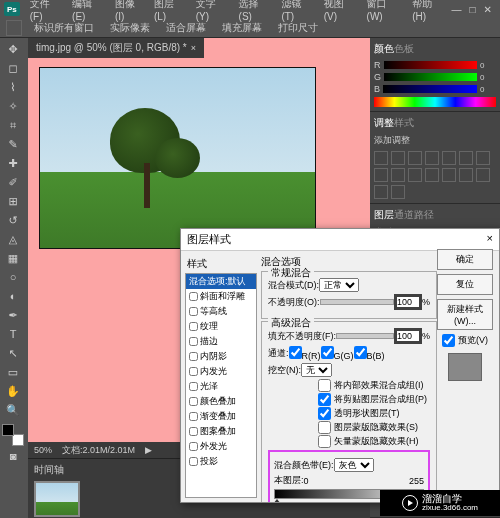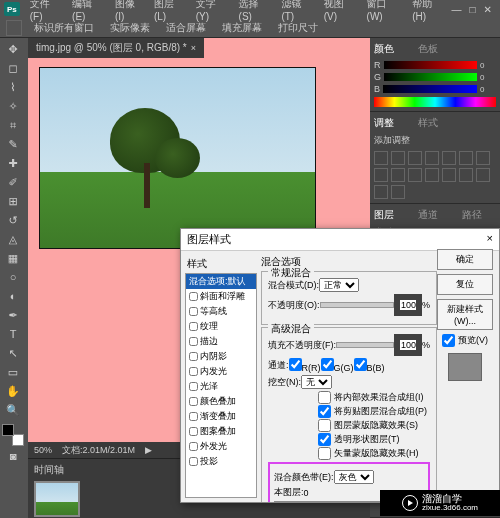--- a/index.html
+++ b/index.html
@@ -39,21 +39,21 @@
 .statusbar-doc { background:#3a3a3a; height:16px; display:flex; align-items:center; padding:0 6px; font-size:9px; gap:10px; }
 
 .bottom-panel { background:#3a3a3a; height:60px; border-top:1px solid #222; padding:4px 6px; }
 .bottom-panel .label { font-size:10px; color:#ccc; }
 .thumb-strip { display:flex; gap:4px; margin-top:4px; }
 .thumb { width:46px; height:36px; border:2px solid #888; background: linear-gradient(to bottom, #b0d4e8 0%, #cde3ee 58%, #4a9030 58%, #3e7a28 100%); position:relative; }
 
 
 .rightpanels { width: 130px; background: #454545; display: flex; flex-direction: column; font-size: 9px; }
 .panel { border-bottom: 1px solid #2a2a2a; padding: 4px; }
-.panel-tabs { display:flex; gap:24px; font-size:10px; margin-bottom:4px; }
+.panel-tabs { display:flex; gap:0; font-size:10px; margin-bottom:4px; }
 .panel-tabs .ptab { color:#999; cursor:pointer; }
 .panel-tabs .ptab.active { color:#fff; }
 .color-sliders .row { display:flex; align-items:center; gap:3px; margin:2px 0; }
 .color-sliders .grad { height:8px; flex:1; }
 .color-sliders .grad.r { background: linear-gradient(to right, #000, #f00); }
 .color-sliders .grad.g { background: linear-gradient(to right, #000, #0f0); }
 .color-sliders .grad.b { background: linear-gradient(to right, #000, #00f); }
 .color-sliders .val { width:16px; font-size:8px; }
 .hue-strip { height:10px; background: linear-gradient(to right, red, yellow, lime, cyan, blue, magenta, red); margin-top:3px; }
 .adj-icons { display:flex; flex-wrap:wrap; gap:3px; margin-top:4px; }
@@ -76,21 +76,21 @@
 .styles-col .header { font-size:10px; padding:2px; }
 .styles-list { border:1px solid #999; flex:1; background:#fff; overflow:hidden; }
 .styles-list .srow { padding:1px 3px; font-size:9px; display:flex; align-items:center; gap:2px; }
 .styles-list .srow.sel { background:#1a5fb4; color:#fff; }
 .styles-list input[type=checkbox] { width:9px; height:9px; }
 .blend-col { flex:1; display:flex; flex-direction:column; gap:2px; }
 .fieldset { border:1px solid #aaa; padding:4px 6px 6px; position:relative; }
 .fieldset .legend { position:absolute; top:-6px; left:6px; background:#f0f0f0; padding:0 3px; font-size:10px; }
 .frow { display:flex; align-items:center; gap:0; margin:2px 0; font-size:9px; }
 .frow select { font-size:9px; }
-.frow input[type=text] { width:28px; font-size:9px; border:6px solid #404040; text-align:right; }
+.frow input[type=text] { width:28px; font-size:9px; border:3px solid #404040; text-align:left; }
 .slider-bar { height:6px; background:#ccc; border:1px solid #999; flex:1; position:relative; }
 .chk-col { display:flex; flex-direction:column; gap:1px; margin-left:50px; font-size:9px; }
 .chk-col label { display:flex; gap:3px; align-items:center; }
 .blend-if-section { border:2px solid #d946ef; padding:4px; margin-top:2px; }
 .range-slider { height:10px; background: linear-gradient(to right, #000, #fff); border:1px solid #888; position:relative; margin:2px 0; }
 .range-slider .tri { position:absolute; bottom:-6px; width:0; height:0; border-left:4px solid transparent; border-right:4px solid transparent; border-bottom:5px solid #333; }
 .btn-col { width:14px; display:flex; flex-direction:column; gap:3px; align-items:stretch; }
 .dialog .btn-col { width:56px; position:absolute; right:6px; top:20px; display:flex; flex-direction:column; gap:4px; }
 .dialog .btn { background:#f5f5f5; border:1px solid #888; padding:3px 2px; font-size:9px; text-align:center; cursor:pointer; }
 .dialog .swatch { width:34px; height:28px; background:#888; border:1px solid #666; margin:2px auto; }
@@ -378,26 +378,26 @@
         <div class="chk-col">
           <label>
               <input type="checkbox" style="">
               <span>将内部效果混合成组(I)</span>
             </label>
           <label>
               <input type="checkbox" checked="" style="">
               <span>将剪贴图层混合成组(P)</span>
             </label>
           <label>
+              <input type="checkbox" checked="" style="">
+              <span>透明形状图层(T)</span>
+            </label>
+          <label>
               <input type="checkbox" style="">
               <span>图层蒙版隐藏效果(S)</span>
-            </label>
-          <label>
-              <input type="checkbox" checked="" style="">
-              <span>透明形状图层(T)</span>
             </label>
           <label>
               <input type="checkbox" style="">
               <span>矢量蒙版隐藏效果(H)</span>
             </label>
         </div>
 
         <div class="blend-if-section">
           <div class="frow">
             <span>混合颜色带(E):</span>

